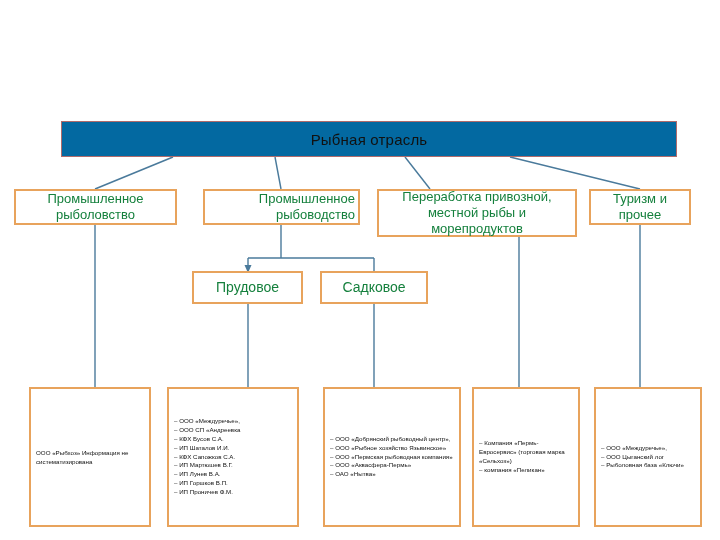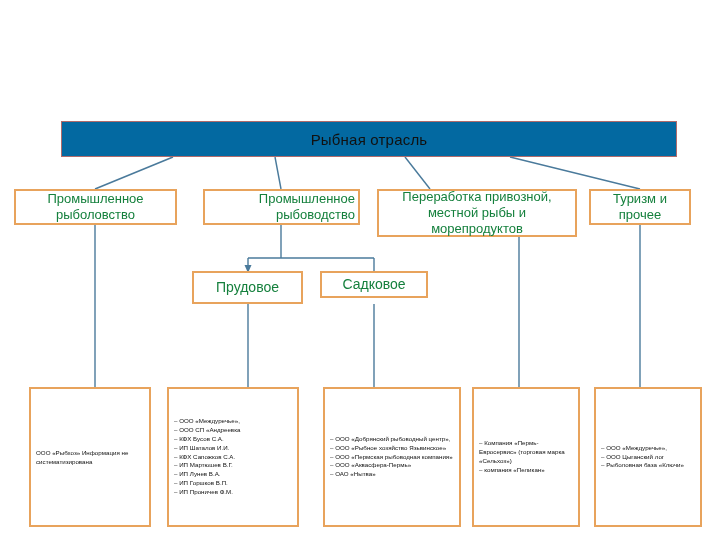--- a/index.html
+++ b/index.html
@@ -81,21 +81,21 @@
     white-space: normal;
     line-height: 1.5;
   }
   
   #root-box      { left: 61px;  top: 121px; width: 616px; height: 36px; }
   #lvl2-1        { left: 14px;  top: 189px; width: 163px; height: 36px; }
   #lvl2-2        { left: 203px; top: 189px; width: 157px; height: 36px; text-align: right; }
   #lvl2-3        { left: 377px; top: 189px; width: 200px; height: 48px; }
   #lvl2-4        { left: 589px; top: 189px; width: 102px; height: 36px; justify-content: center; }
   #lvl3-1        { left: 192px; top: 271px; width: 111px; height: 33px; }
-  #lvl3-2        { left: 320px; top: 271px; width: 108px; height: 27px; }
+  #lvl3-2        { left: 320px; top: 271px; width: 108px; height: 33px; }
   #leaf-1        { left: 29px;  top: 387px; width: 122px; height: 140px; }
   #leaf-2        { left: 167px; top: 387px; width: 132px; height: 140px; }
   #leaf-3        { left: 323px; top: 387px; width: 138px; height: 140px; }
   #leaf-4        { left: 472px; top: 387px; width: 108px; height: 140px; }
   #leaf-5        { left: 594px; top: 387px; width: 108px; height: 140px; }
 </style>
 </head>
 <body>
 
 <div id="canvas">

